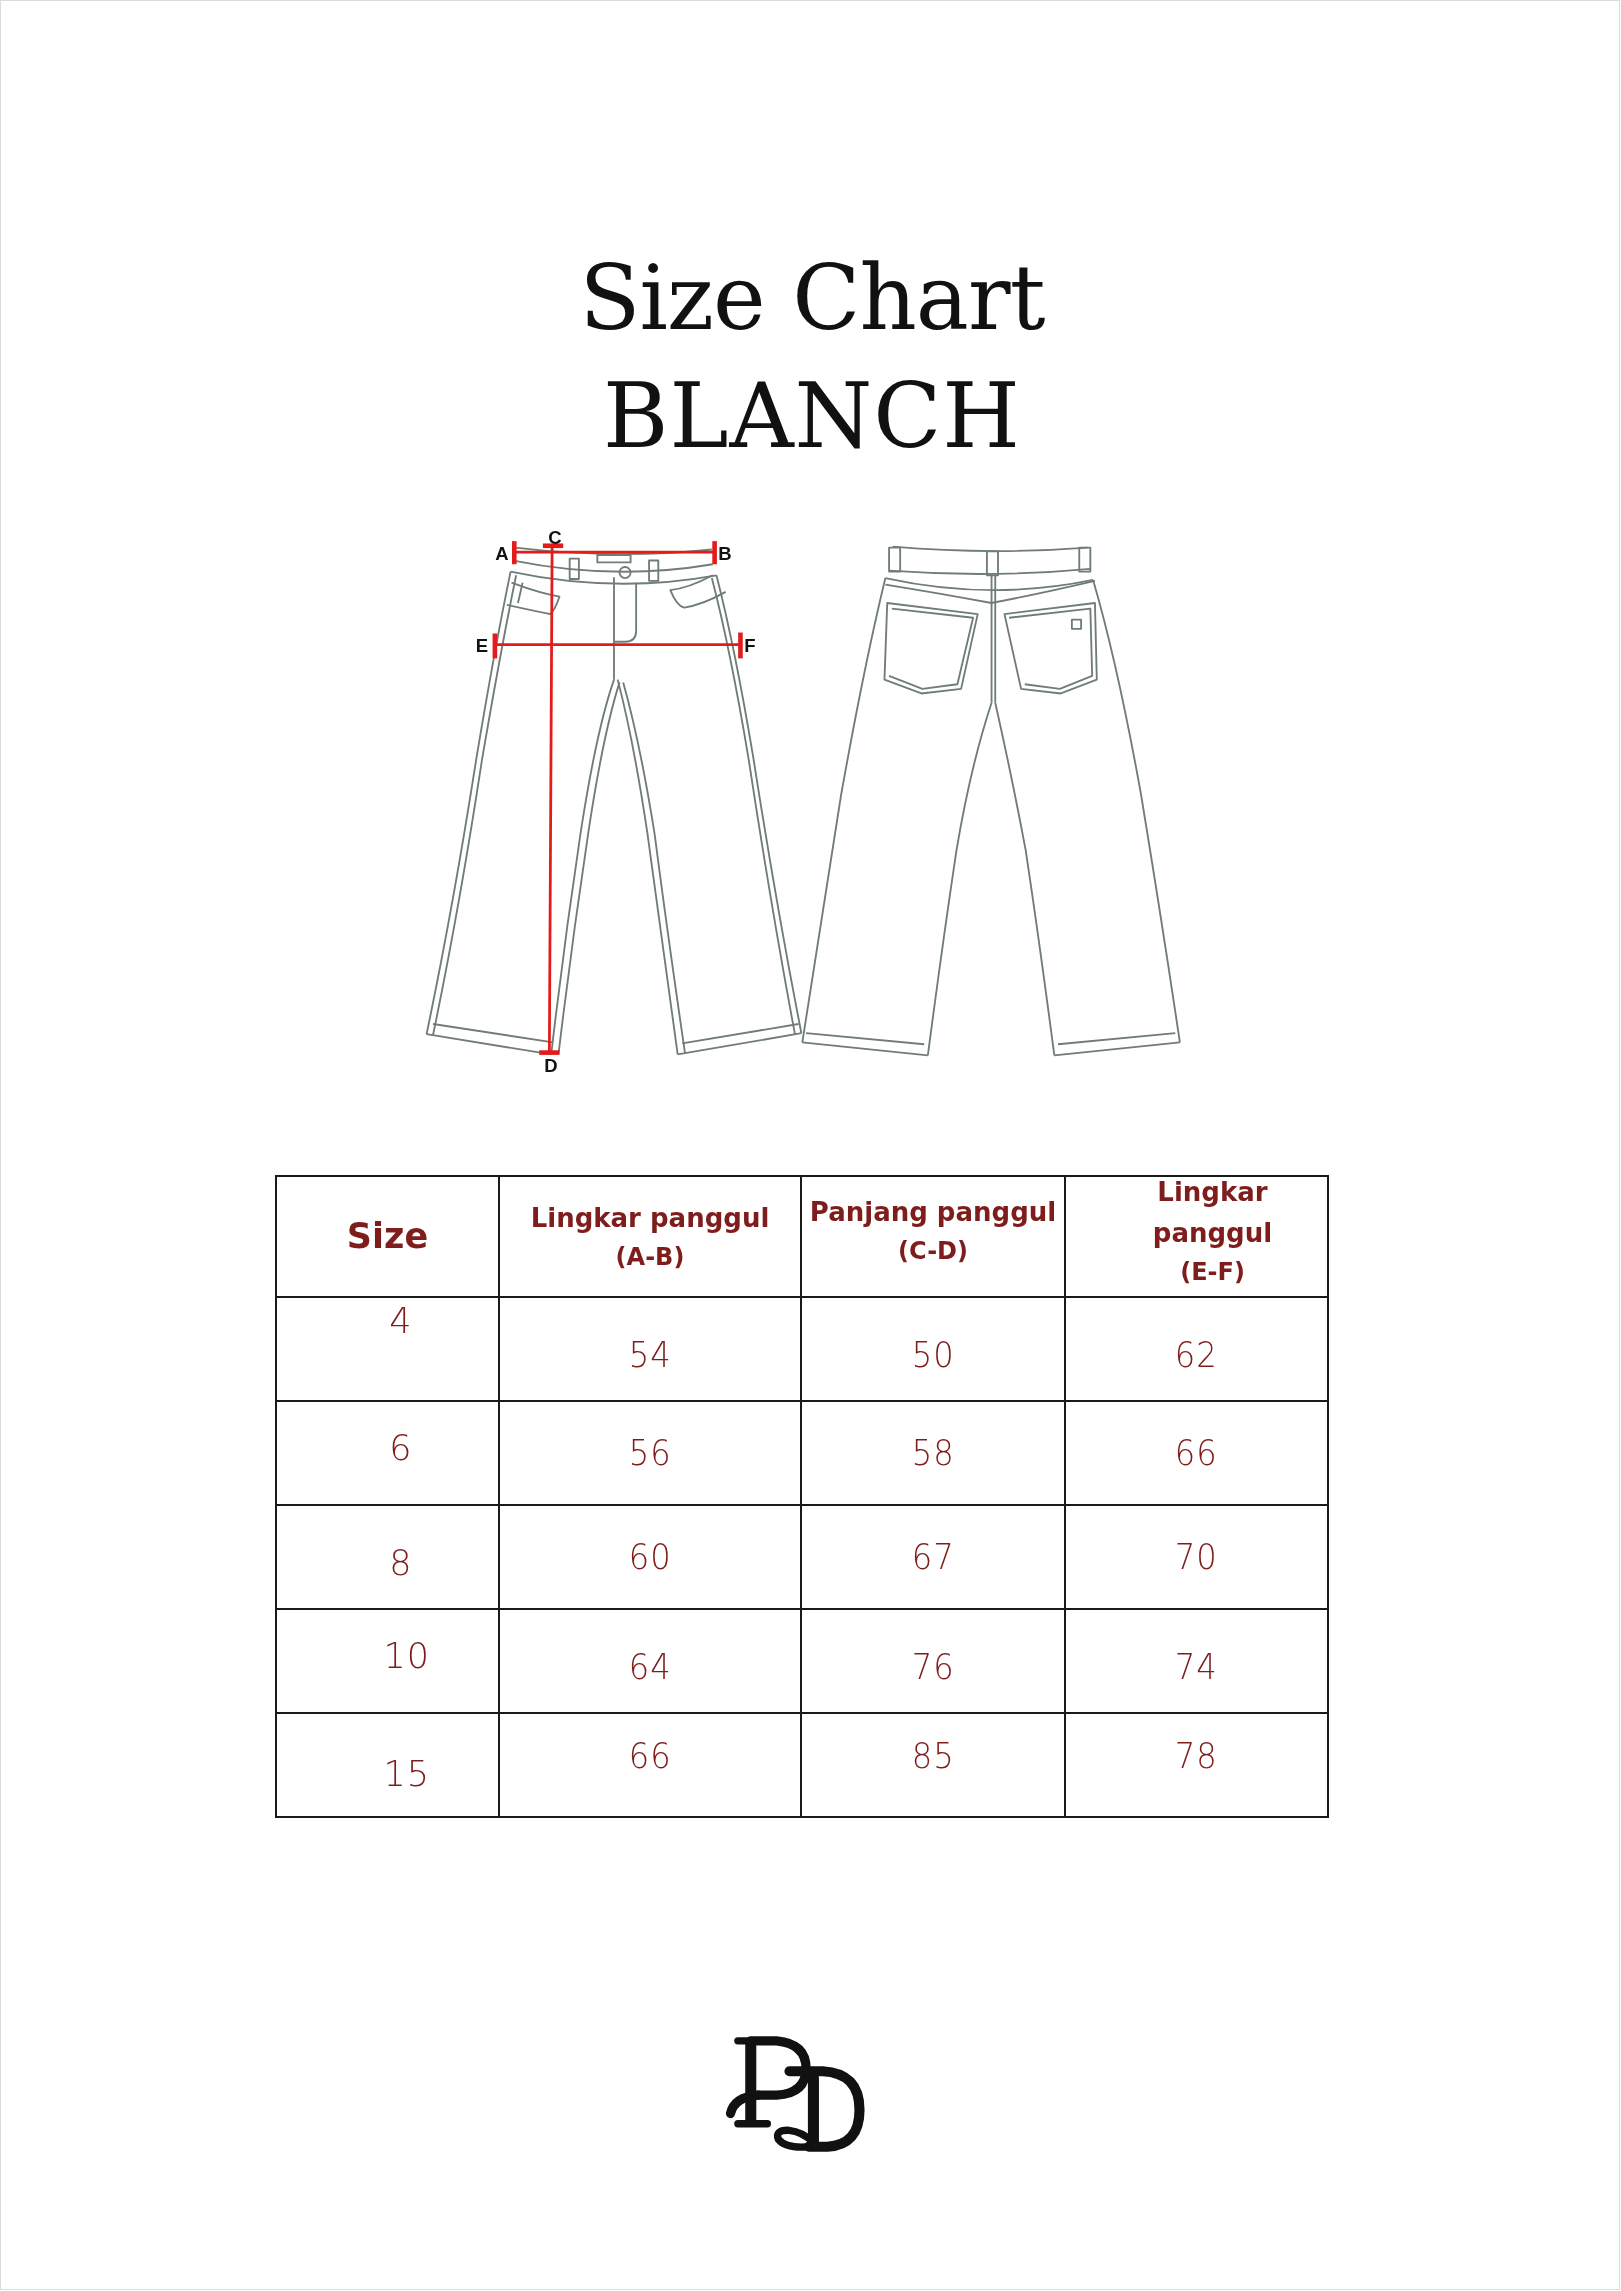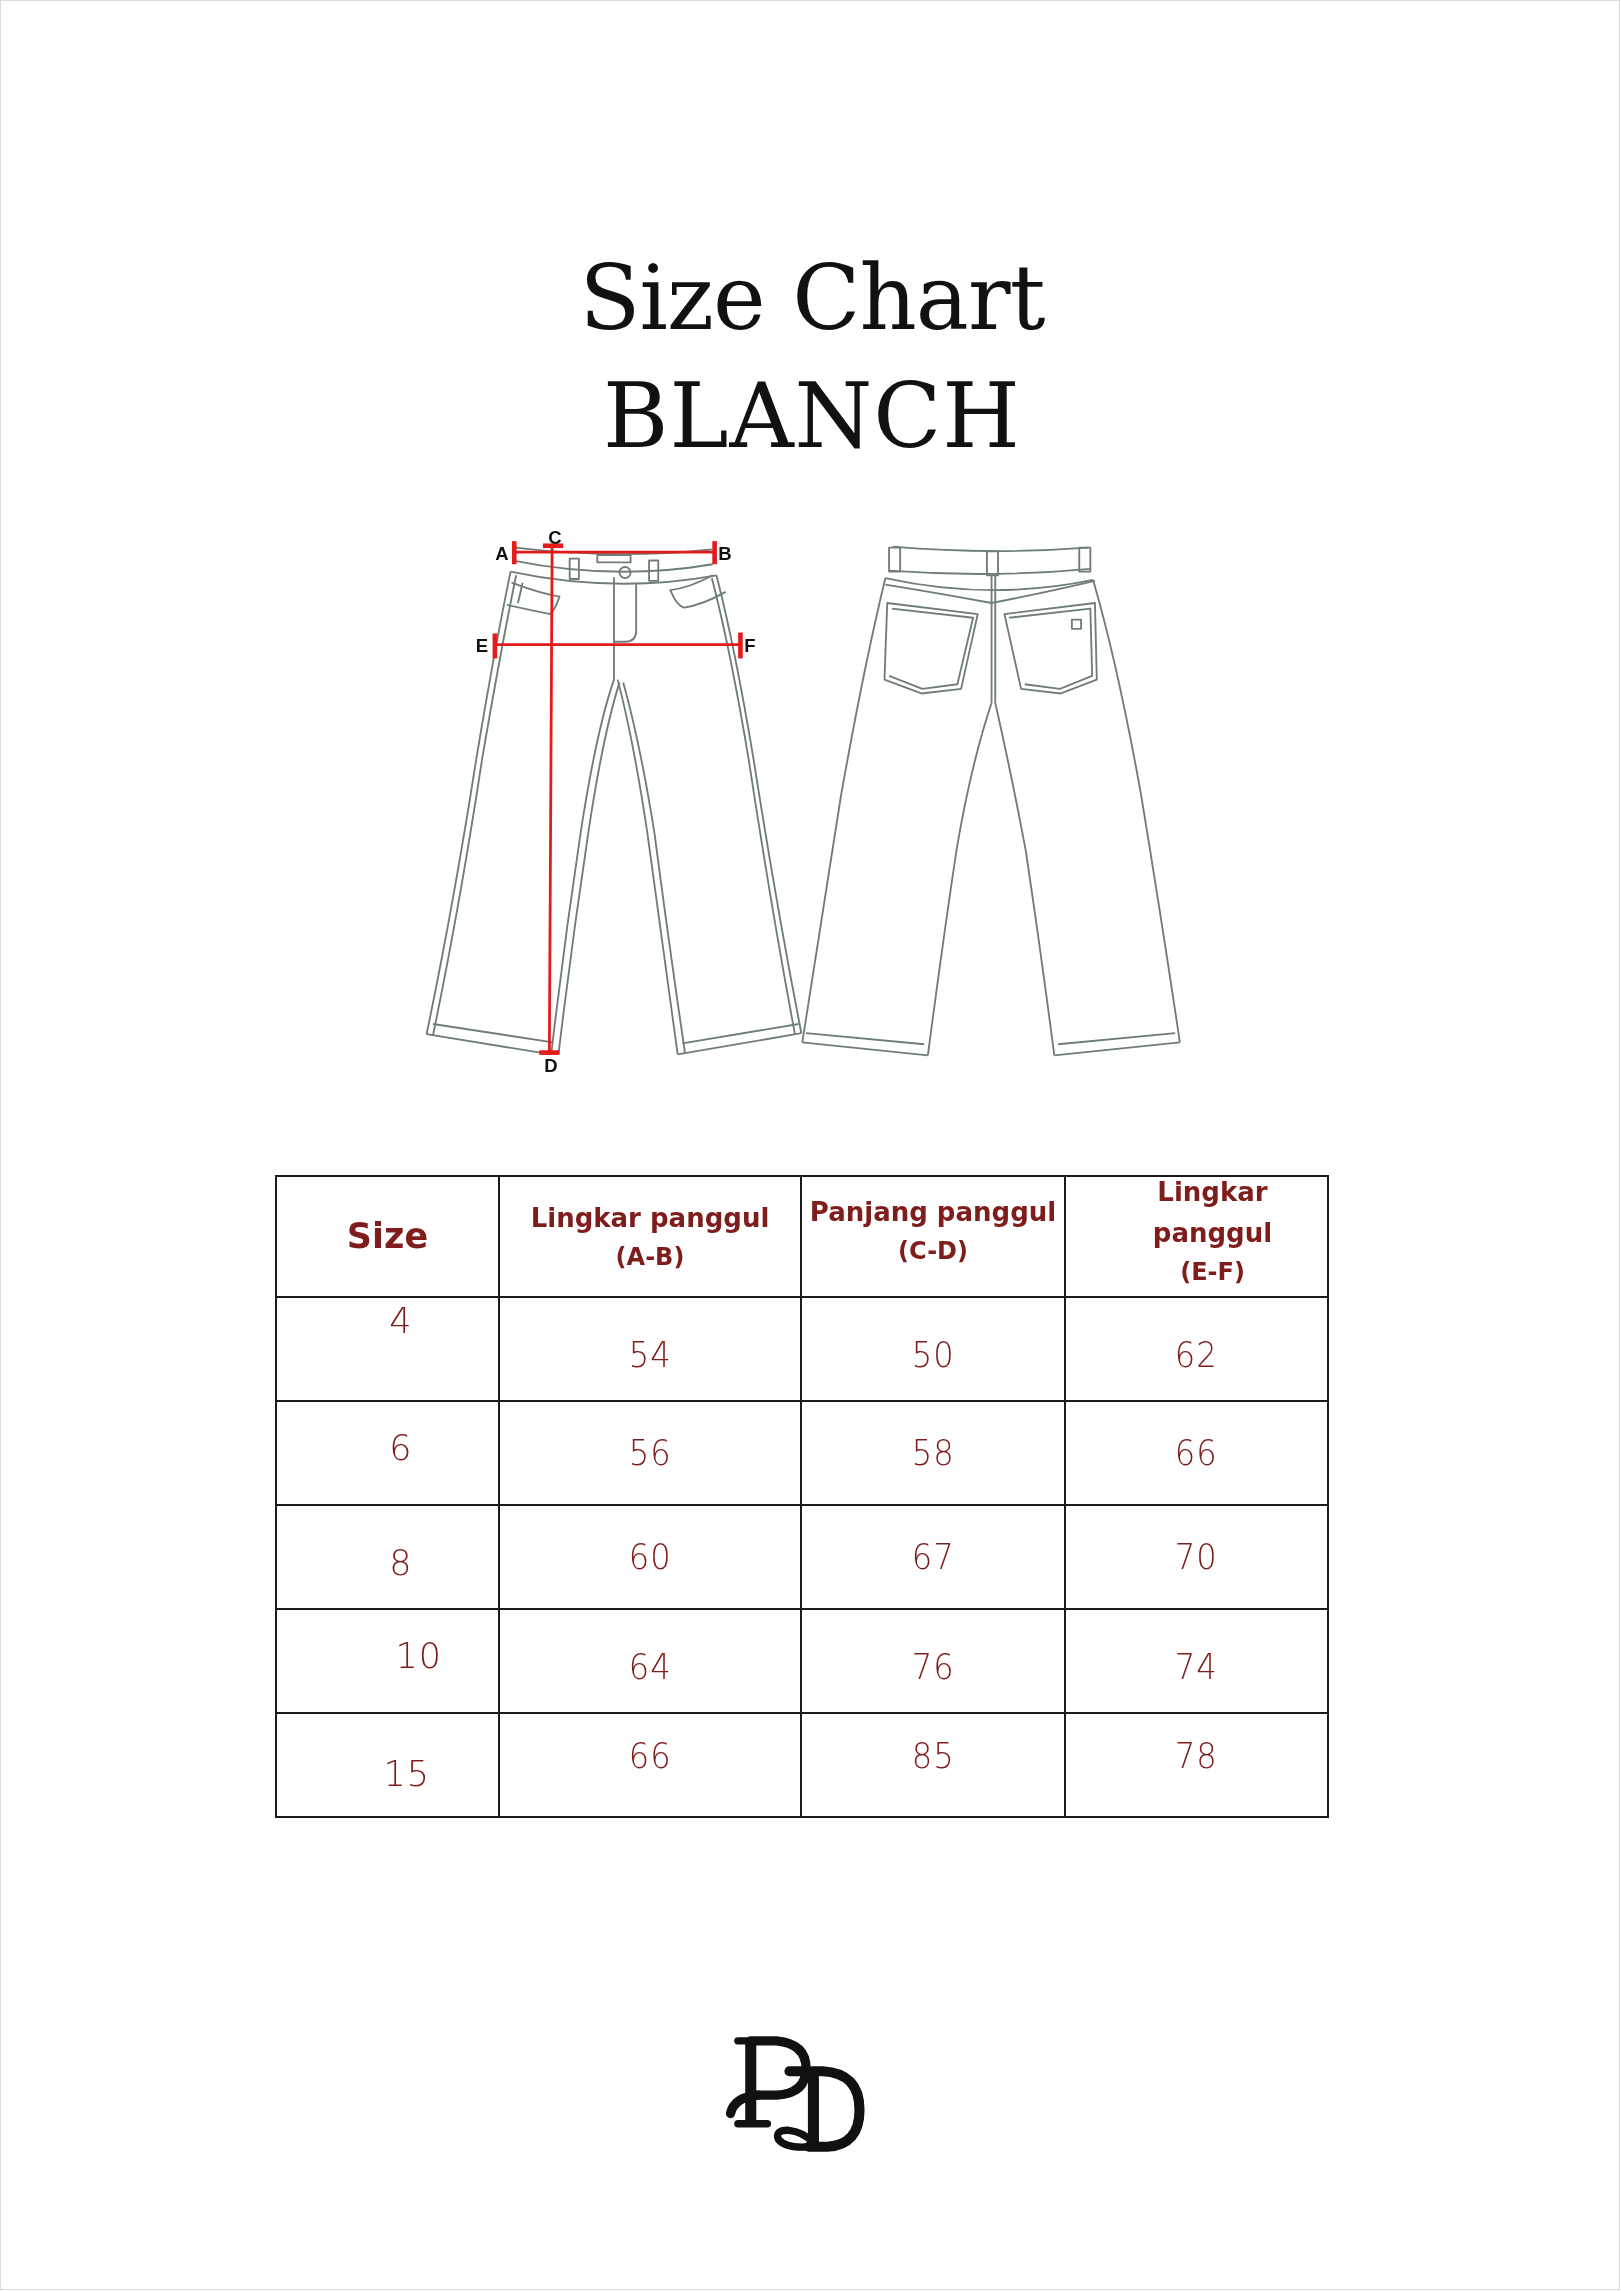--- a/index.html
+++ b/index.html
@@ -206,21 +206,21 @@
     <tr class="data-row">
       <td>
             <span class="num size-num" style="margin-top:5.5px; transform:translate(-1.8px,-50%);">8</span>
           </td>
       <td><span class="num">60</span></td>
       <td><span class="num">67</span></td>
       <td><span class="num">70</span></td>
     </tr>
     <tr class="data-row">
       <td>
-            <span class="num size-num" style="margin-top:-5.5px; transform:translate(-7.4px,-50%);margin-left:12px;">10</span>
+            <span class="num size-num" style="margin-top:-5.5px; transform:translate(-7.4px,-50%);">10</span>
           </td>
       <td><span class="num" style="position:relative; top:5.5px;">64</span></td>
       <td><span class="num" style="position:relative; top:5.5px;">76</span></td>
       <td><span class="num" style="position:relative; top:5.5px;">74</span></td>
     </tr>
     <tr class="data-row">
       <td>
             <span class="num size-num" style="margin-top:9.2px; transform:translate(-7.4px,-50%);">15</span>
           </td>
       <td><span class="num" style="position:relative; top:-9.2px;">66</span></td>

